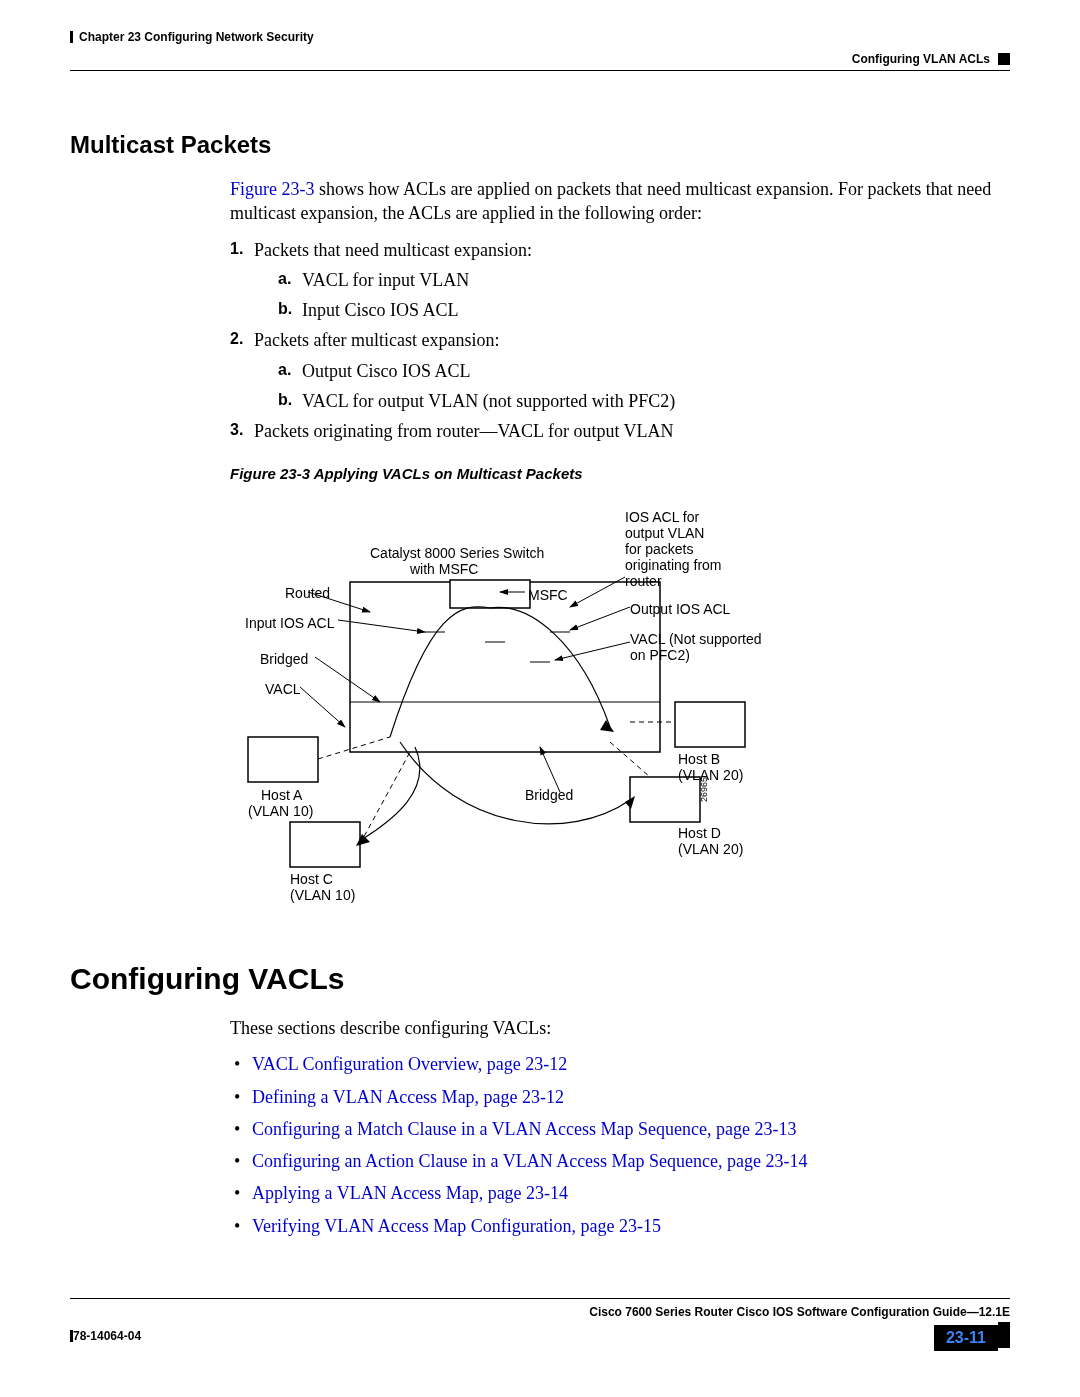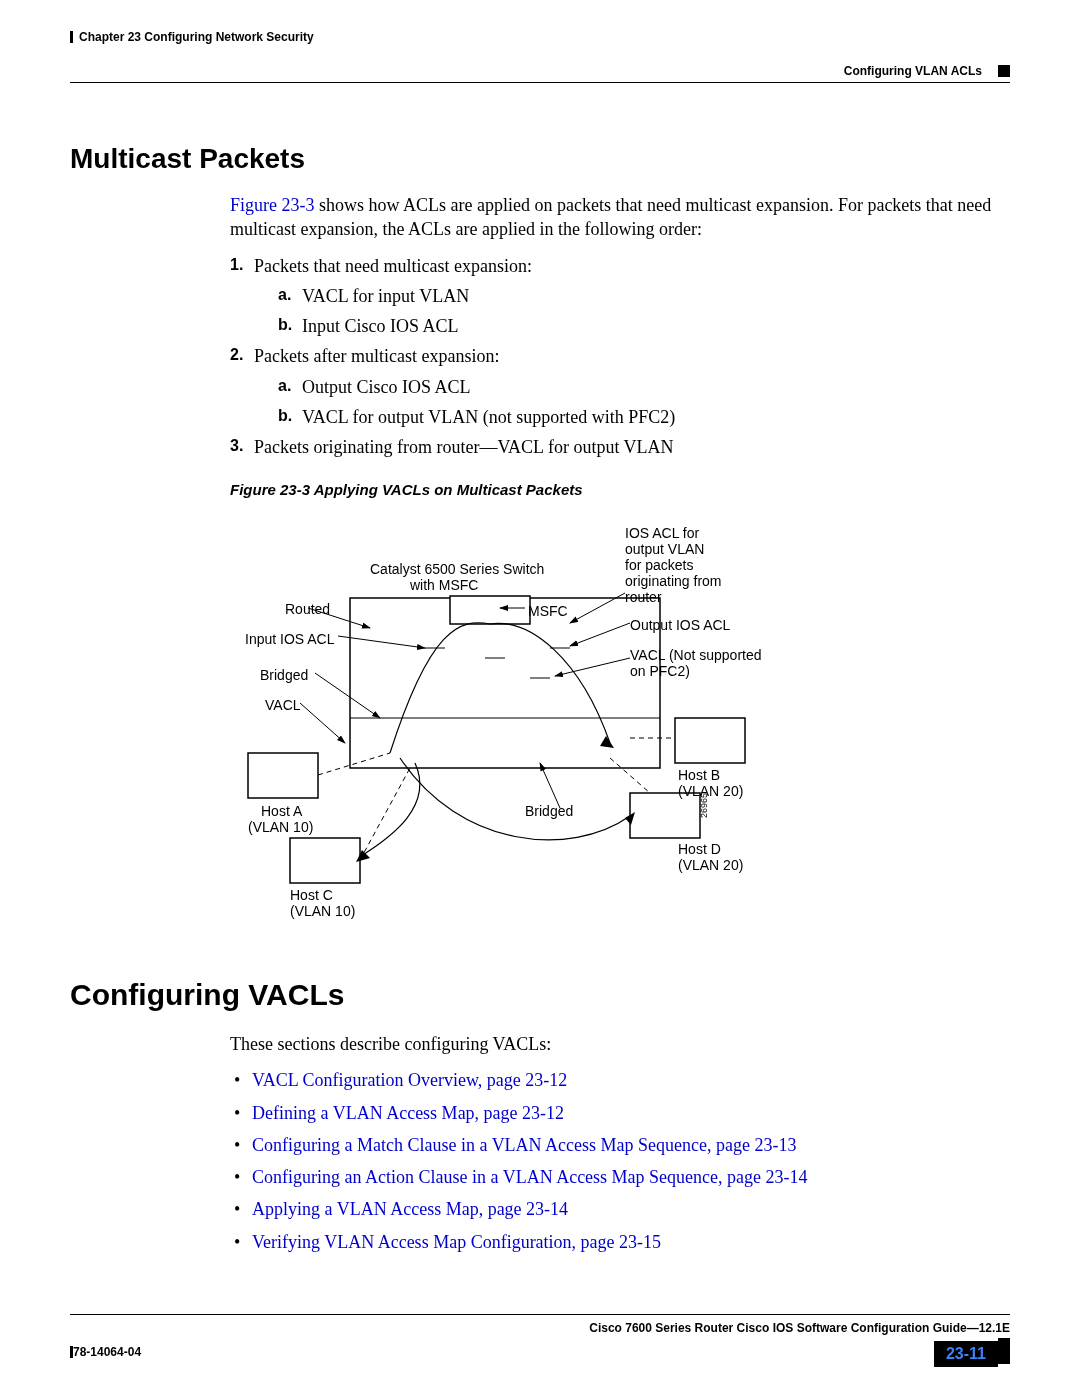--- a/index.html
+++ b/index.html
@@ -25,43 +25,43 @@
     margin-bottom: 4px;
   }
   .header-left {
     display: flex;
     align-items: center;
     gap: 6px;
   }
   .header-right {
     display: flex;
     align-items: center;
-    gap: 16px;
-    margin-top: 20px;
+    gap: 8px;
+    margin-top: 8px;
   }
   .tick {
     width: 3px;
     height: 12px;
     background: #000;
     display: inline-block;
   }
   .sq {
     width: 12px;
     height: 12px;
     background: #000;
     display: inline-block;
   }
   .rule {
     border: 0;
     border-top: 1.5px solid #000;
     margin: 0 0 60px 0;
   }
   h2.section {
     font-family: Arial, Helvetica, sans-serif;
-    font-size: 28px;
+    font-size: 24px;
     font-weight: bold;
     margin: 0 0 18px 0;
   }
   h1.major {
     font-family: Arial, Helvetica, sans-serif;
     font-size: 30px;
     font-weight: bold;
     margin: 60px 0 20px 0;
   }
   .body {
@@ -215,21 +215,21 @@
 
         <path d="M160 235 C 200 110, 230 100, 260 106" fill="none" stroke="#000" stroke-width="1.2"></path>
         <path d="M260 106 C 300 100, 350 140, 380 225" fill="none" stroke="#000" stroke-width="1.2"></path>
         <path d="M170 240 C 230 330, 340 340, 400 298" fill="none" stroke="#000" stroke-width="1.2"></path>
         <path d="M185 245 C 210 300, 130 335, 130 340" fill="none" stroke="#000" stroke-width="1.2"></path>
 
         <path d="M376 218 l8 12 l-14 -2 z" fill="#000"></path>
         <path d="M395 300 l10 -6 l-4 13 z" fill="#000"></path>
         <path d="M132 332 l-6 12 l14 -4 z" fill="#000"></path>
       </svg>
-      <div class="lbl" style="left:140px; top:42px;">Catalyst 6500 Series Switch</div>
+      <div class="lbl" style="left:140px; top:42px;">Catalyst 8000 Series Switch</div>
       <div class="lbl" style="left:180px; top:58px;">with MSFC</div>
       <div class="lbl" style="left:55px; top:82px;">Routed</div>
       <div class="lbl" style="left:15px; top:112px;">Input IOS ACL</div>
       <div class="lbl" style="left:30px; top:148px;">Bridged</div>
       <div class="lbl" style="left:35px; top:178px;">VACL</div>
       <div class="lbl" style="left:31px; top:284px;">Host A</div>
       <div class="lbl" style="left:18px; top:300px;">(VLAN 10)</div>
       <div class="lbl" style="left:60px; top:368px;">Host C</div>
       <div class="lbl" style="left:60px; top:384px;">(VLAN 10)</div>
       <div class="lbl" style="left:298px; top:84px;">MSFC</div>

